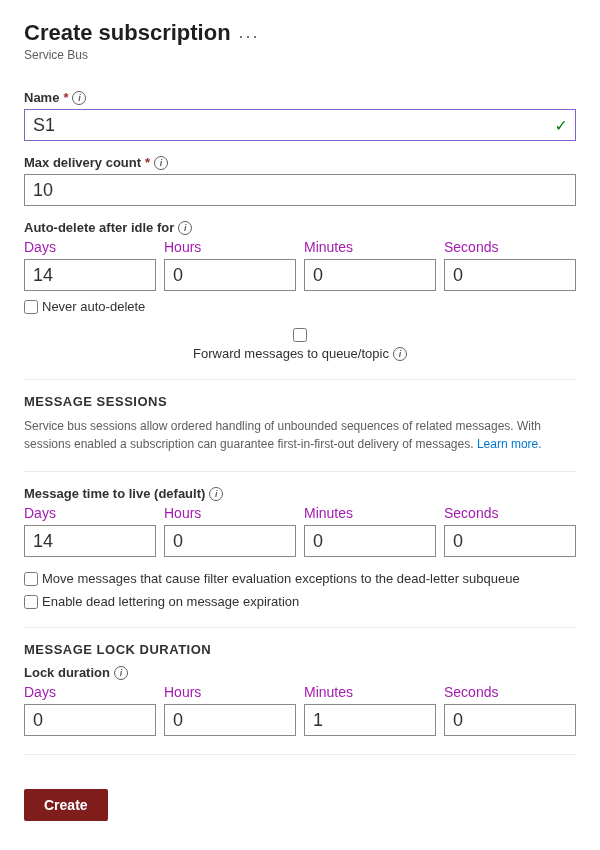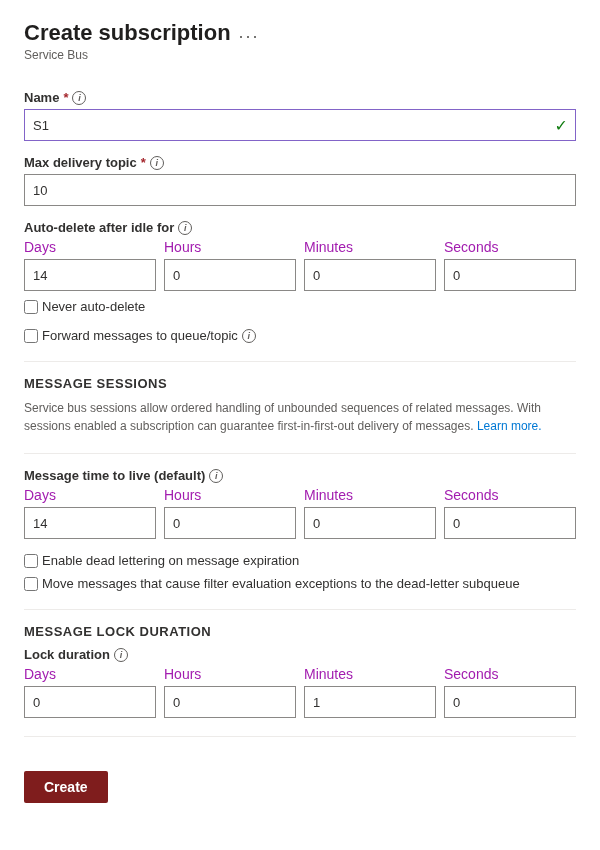--- a/index.html
+++ b/index.html
@@ -60,21 +60,21 @@
       color: #605e5c;
       font-style: italic;
       font-weight: bold;
       cursor: pointer;
     }
     .text-input {
       width: 100%;
       height: 32px;
       border: 1px solid #8a8886;
       padding: 0 8px;
-      font-size: 13px;
+      font-size: 18px;
       color: #323130;
       outline: none;
       background: #fff;
     }
     .name-input-wrapper {
       position: relative;
     }
     .name-input-wrapper input {
       border-color: #8264c8;
       padding-right: 28px;
@@ -174,21 +174,21 @@
   </div>
   <div class="name-input-wrapper">
     <input class="text-input" type="text" value="S1" style="">
     <span class="check-mark">✓</span>
   </div>
 </div>
 
 
 <div class="field-group">
   <div class="field-label">
-    <span>Max delivery topic</span>
+    <span>Max delivery count</span>
     <span class="required-star">*</span>
     <span class="info-icon">i</span>
   </div>
   <input class="text-input" type="text" value="10" style="">
 </div>
 
 
 <div class="field-group">
   <div class="field-label">
     <span>Auto-delete after idle for</span>
@@ -212,21 +212,21 @@
       <input class="text-input" type="text" value="0" style="">
     </div>
   </div>
   <div class="checkbox-row">
     <input type="checkbox" style="">
     <span class="checkbox-label">Never auto-delete</span>
   </div>
 </div>
 
 
-<div class="checkbox-row" style="margin-bottom:14px;">
+<div class="checkbox-row" style="margin-bottom:14px;flex-direction:column;">
   <input type="checkbox" style="">
   <span class="checkbox-label">
     <span>Forward messages to queue/topic</span>
     <span class="info-icon">i</span>
   </span>
 </div>
 
 <hr class="section-divider">
 
 
@@ -259,27 +259,27 @@
       <div>
         <div class="time-field-label">Minutes</div>
         <input class="text-input" type="text" value="0" style="">
       </div>
       <div>
         <div class="time-field-label">Seconds</div>
         <input class="text-input" type="text" value="0" style="">
       </div>
     </div>
   </div>
+  <div class="checkbox-row" style="margin-top:4px;">
+    <input type="checkbox" style="">
+    <span class="checkbox-label">Move messages that cause filter evaluation exceptions to the dead-letter subqueue</span>
+  </div>
   <div class="checkbox-row">
     <input type="checkbox" style="">
     <span class="checkbox-label">Enable dead lettering on message expiration</span>
-  </div>
-  <div class="checkbox-row" style="margin-top:4px;">
-    <input type="checkbox" style="">
-    <span class="checkbox-label">Move messages that cause filter evaluation exceptions to the dead-letter subqueue</span>
   </div>
 </div>
 
 <hr class="section-divider">
 
 
 <div>
   <div class="section-header">MESSAGE LOCK DURATION</div>
   <div class="field-group">
     <div class="field-label">

